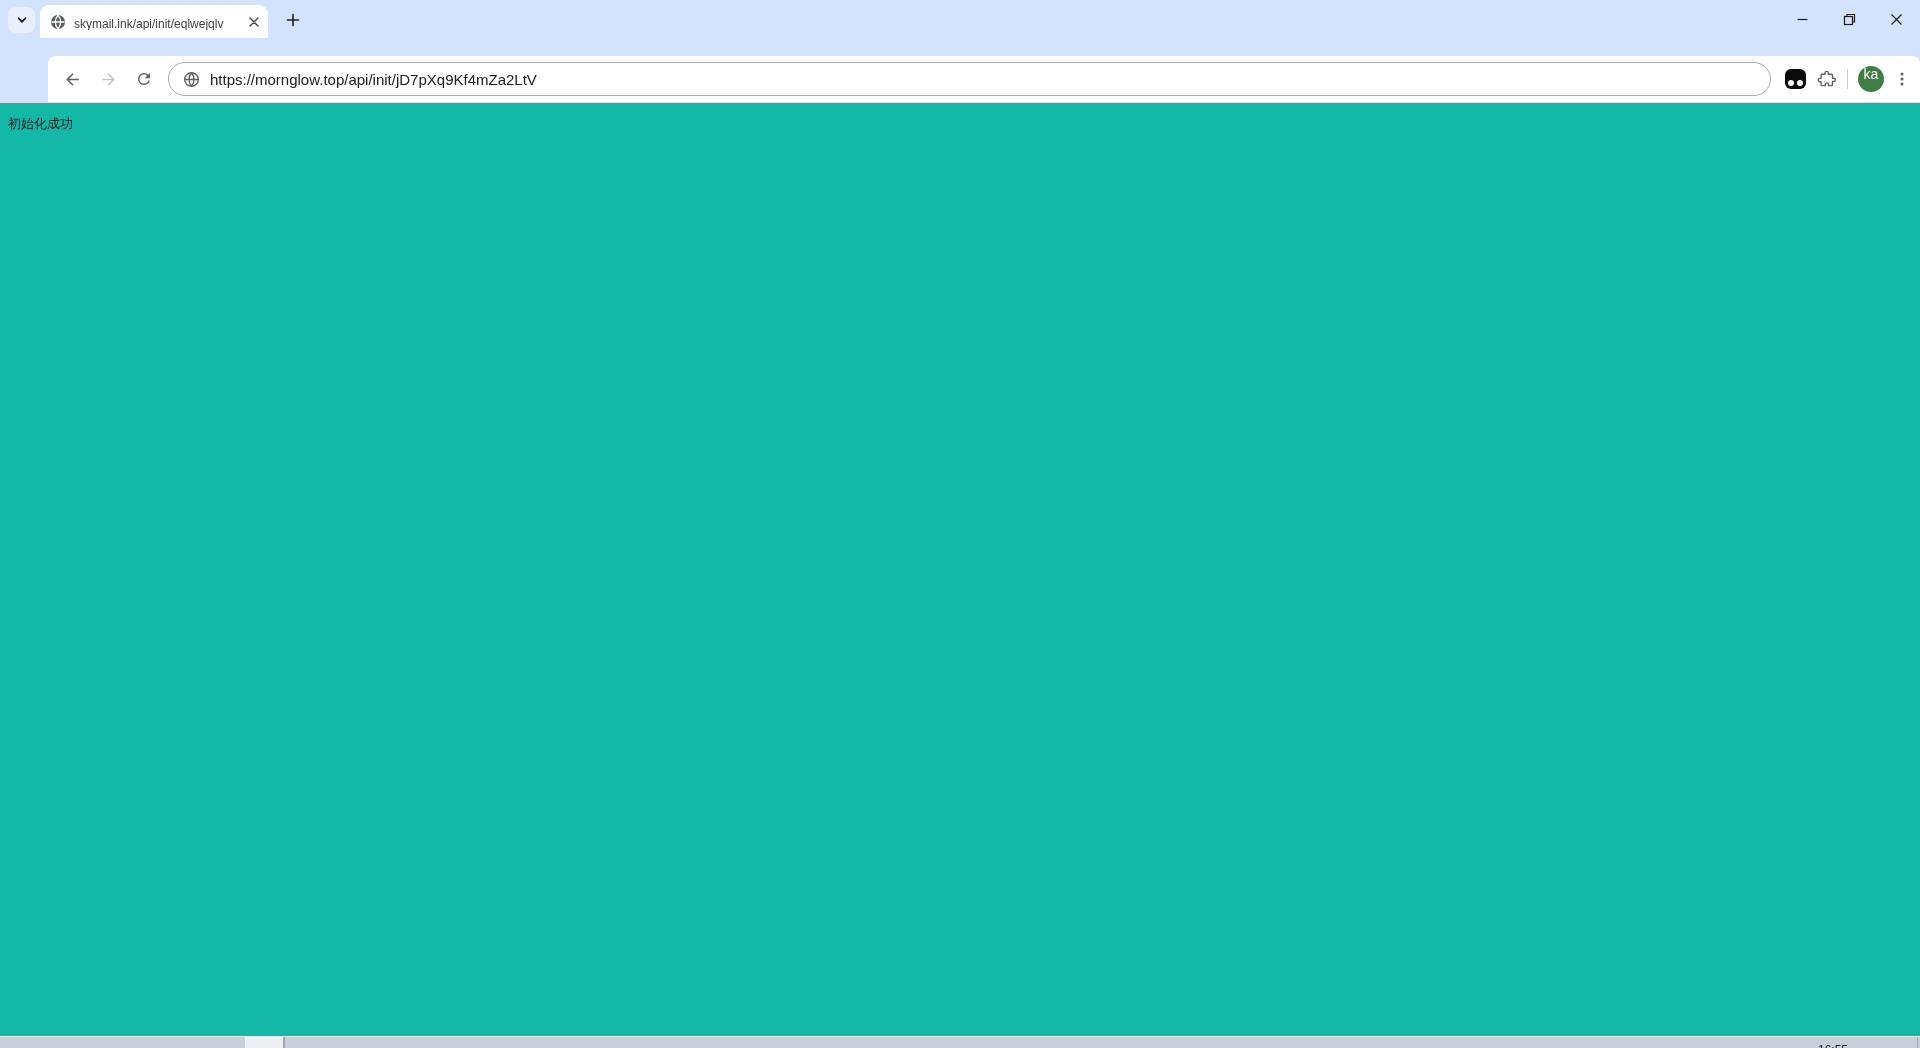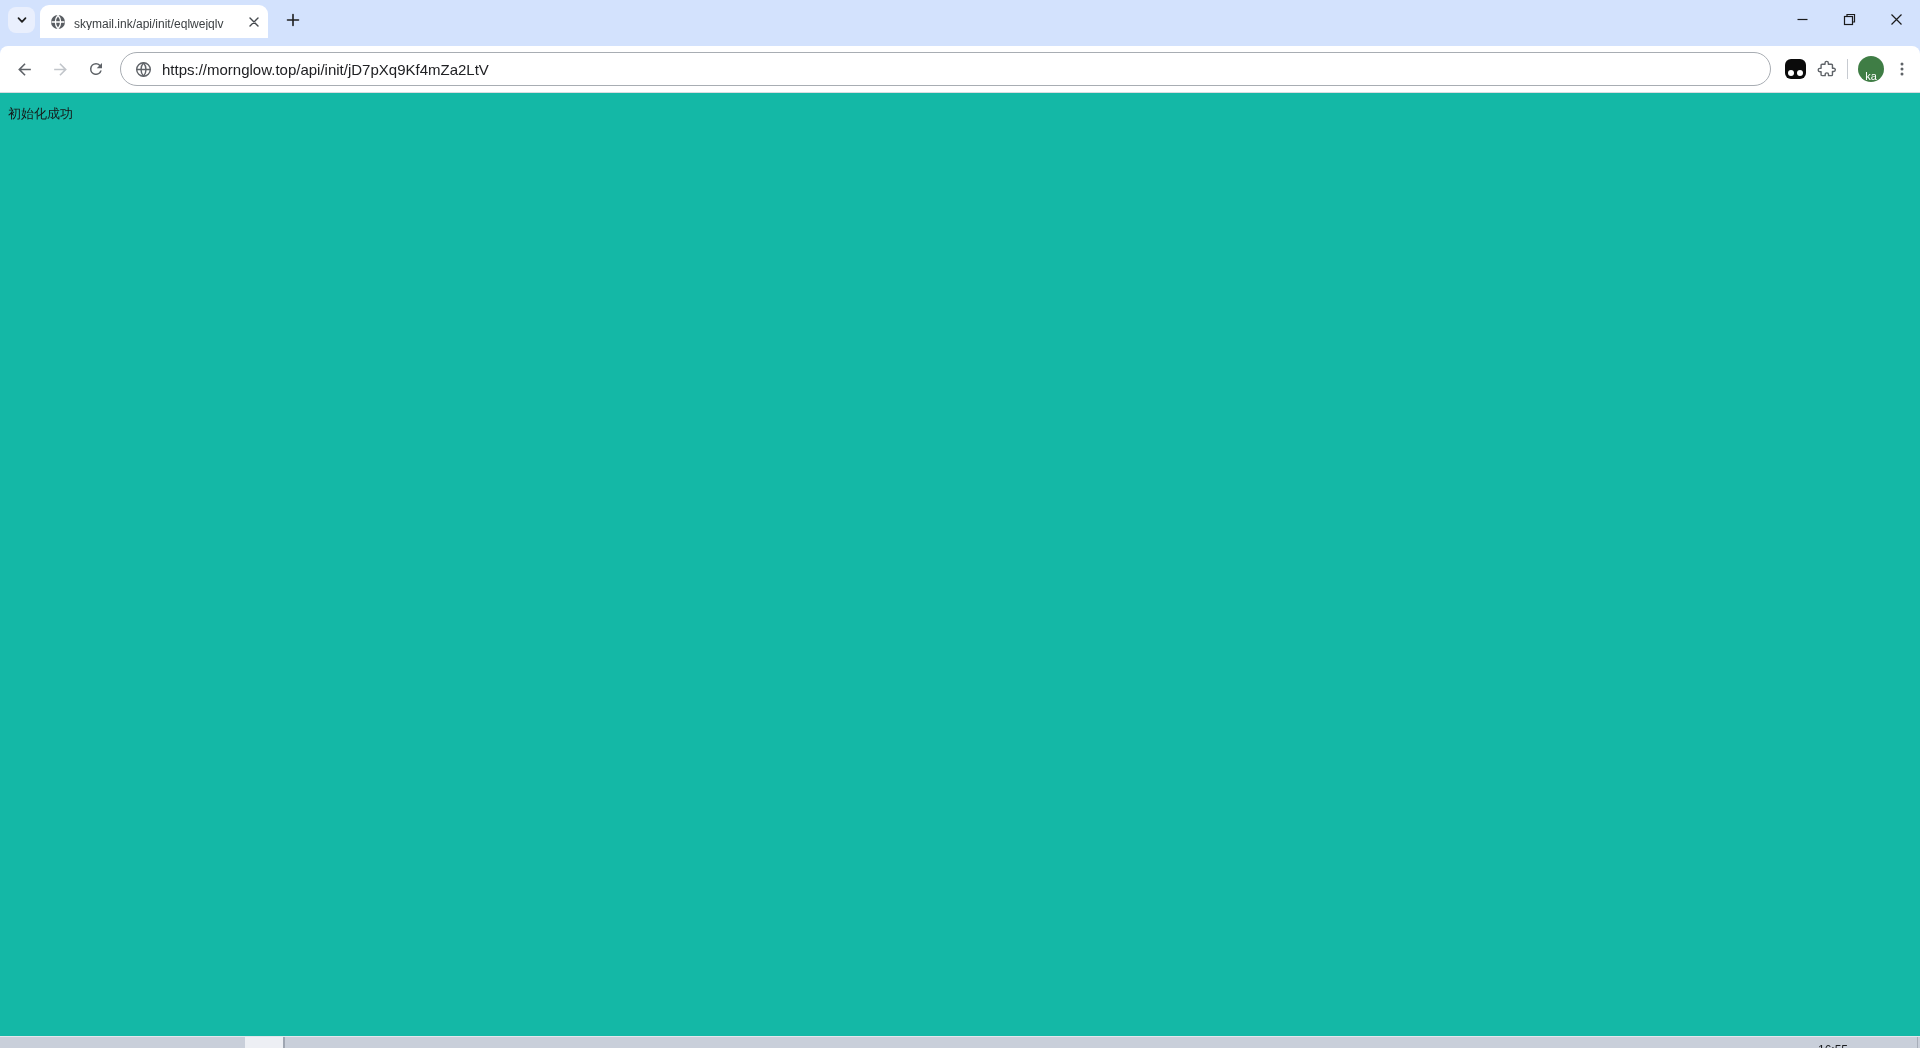--- a/index.html
+++ b/index.html
@@ -1,53 +1,53 @@
 <!DOCTYPE html>
 <html><head>
 <meta charset="utf-8">
 <style>
   * { box-sizing: border-box; margin: 0; padding: 0; }
   html,body { width:1920px; height:1048px; overflow:hidden;
     font-family:"Liberation Sans", sans-serif; background:#fff; }
 
   
-  .titlebar { position:relative; height:46px; background:#d3e2fd; }
+  .titlebar { position:relative; height:56px; background:#d3e2fd; }
   .tab-search-btn { position:absolute; left:8px; top:7px; width:27px; height:26px;
     border-radius:8px; background:#e9effd; display:flex; align-items:center; justify-content:center; cursor:pointer; }
   .tab { position:absolute; left:40px; top:5px; width:228px; height:33px;
     background:#fff; border-radius:9px 9px 0 0; display:flex; align-items:center;
     padding:0 6px 0 10px; }
   .favicon { width:16px; height:16px; flex:0 0 16px; margin-right:8px; }
   .tab-title-wrap { flex:1; overflow:hidden; position:relative; height:16px; }
   .tab-title { font-size:12px; color:#3c4043; white-space:nowrap; line-height:16px; }
   .tab-title-wrap::after { content:""; position:absolute; right:0; top:0; bottom:0; width:16px;
     background:linear-gradient(to right, rgba(255,255,255,0), #fff); }
   .tab-close { width:17px; height:17px; border-radius:50%; display:flex; align-items:center;
     justify-content:center; margin-left:4px; cursor:pointer; }
   .newtab-btn { position:absolute; left:280px; top:7px; width:25px; height:25px; border-radius:6px;
     display:flex; align-items:center; justify-content:center; cursor:pointer; }
   .win-controls { position:absolute; right:0; top:0; height:38px; display:flex; }
   .win-btn { width:47px; height:38px; display:flex; align-items:center; justify-content:center; cursor:pointer; }
 
   
   .toolbar { position:relative; height:46px; background:#fff; border-radius:8px 8px 0 0;
     margin-top:-0px; display:flex; align-items:center; padding:0 10px 0 6px; }
-  .toolbar-bg { background:#d3e2fd; } 
+  .toolbar-bg { background:#d3e2fd;padding-left:48px; } 
   .nav-btn { width:32px; height:32px; margin:0 2px; border-radius:50%; display:flex;
     align-items:center; justify-content:center; cursor:pointer; flex:0 0 auto; }
   .omnibox { flex:1; height:34px; margin:0 14px 0 6px; border:1px solid #a8adb3; border-radius:17px;
     background:#fff; display:flex; align-items:center; padding:0 14px; gap:10px; min-width:0; }
   .url-text { font-size:15px; color:#202124; white-space:nowrap; overflow:hidden; }
   .tb-right { display:flex; align-items:center; gap:10px; flex:0 0 auto; }
   .ext-dark { width:21px; height:20px; background:#0b0b0b; border-radius:6px; position:relative; cursor:pointer; }
   .ext-dark i { position:absolute; bottom:3px; width:6px; height:6px; background:#fff; border-radius:50%; }
   .ext-dark i.l { left:3px; } .ext-dark i.r { right:3px; }
   .tb-divider { width:1px; height:20px; background:#c7cbd1; }
   .avatar { width:26px; height:26px; border-radius:50%; background:#3f7d45; color:#fff;
-    font-size:11px; display:flex; align-items:flex-end; justify-content:center; cursor:pointer; }
+    font-size:14px; display:flex; align-items:flex-start; justify-content:center; cursor:pointer; }
   .icon-btn { display:flex; align-items:center; justify-content:center; cursor:pointer; }
 
   .toolbar-sep { height:1px; background:#d8dce1; }
 
   
   .content { position:relative; height:951px; background:#14b8a6; }
   .page-message { position:absolute; left:8px; top:12px; font-size:13px; color:#161616; }
 
   
   .taskbar { position:absolute; left:0; bottom:0; width:1920px; height:12px;

